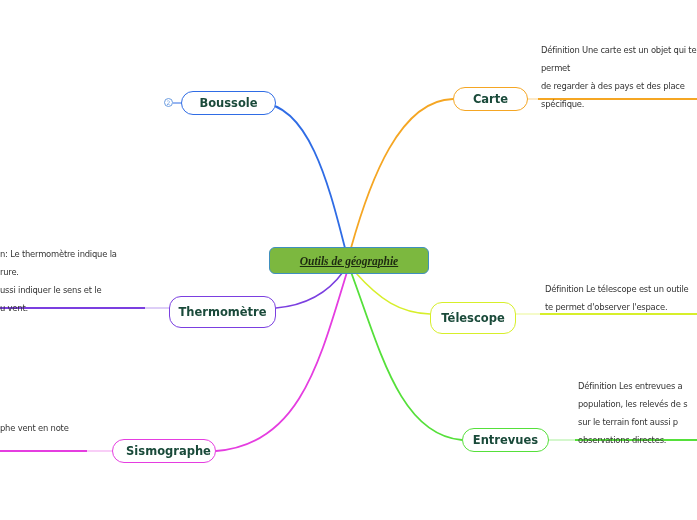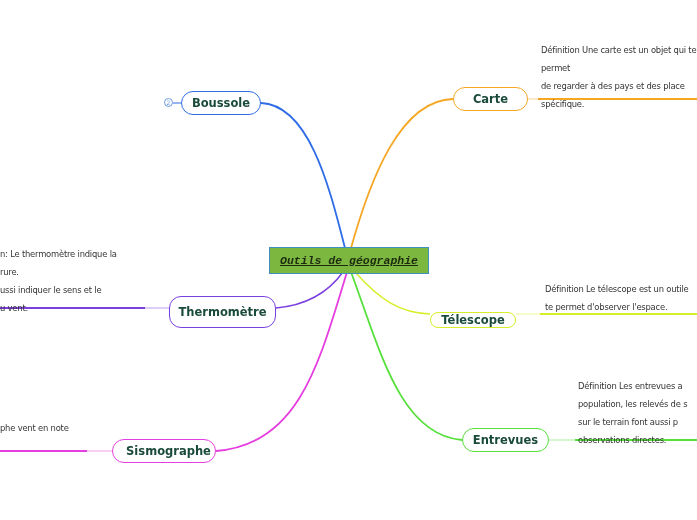--- a/index.html
+++ b/index.html
@@ -1,19 +1,19 @@
 <!DOCTYPE html>
 <html><head>
 <meta charset="utf-8">
 <style>
   html, body { margin:0; padding:0; background:#ffffff; }
   body { width:697px; height:520px; position:relative; overflow:hidden; font-family:"Liberation Sans", sans-serif; }
   svg.links { position:absolute; left:0; top:0; width:697px; height:520px; }
   .node { position:absolute; box-sizing:border-box; background:#fff; border-radius:12px; border:1.3px solid; display:flex; align-items:center; justify-content:center; font-family:"DejaVu Sans", sans-serif; font-weight:bold; font-size:11.5px; color:#1a4a3a; }
-  .root { position:absolute; left:269px; top:247px; width:158px; height:25px; background:#7cb83f; border:1.5px solid #3f8fbf; border-radius:0; display:flex; align-items:center; justify-content:center; font-family:Liberation Mono, monospace; font-weight:bold; font-style:italic; font-size:11.5px; color:#1d2a10; text-decoration:underline; }
+  .root { position:absolute; left:269px; top:247px; width:158px; height:25px; background:#7cb83f; border:1.5px solid #3f8fbf; border-radius:6px; display:flex; align-items:center; justify-content:center; font-family:Liberation Serif, serif; font-weight:bold; font-style:italic; font-size:11.5px; color:#1d2a10; text-decoration:underline; }
   .note { position:absolute; font-family:"DejaVu Sans", sans-serif; font-size:8.4px; line-height:18px; color:#333; white-space:pre; letter-spacing:-0.2px; }
   .badge { position:absolute; left:164px; top:98px; width:9px; height:9px; border:1px solid #6a9be0; border-radius:50%; font-size:6px; color:#6a9be0; display:flex; align-items:center; justify-content:center; font-family:"DejaVu Sans", sans-serif; box-sizing:border-box; background:#fff; }
 </style>
 </head>
 <body>
 
 <svg class="links" viewBox="0 0 697 520">
 
   <path d="M345,248 C330,190 310,105 261,103" fill="none" stroke="#2f6ce5" stroke-width="1.8"></path>
 
@@ -36,35 +36,35 @@
   <path d="M347,272 C320,360 300,445 216,451" fill="none" stroke="#e53de0" stroke-width="1.8"></path>
   <line x1="87" y1="451" x2="112" y2="451" stroke="#e53de0" stroke-width="1" opacity="0.5"></line>
   <line x1="0" y1="451" x2="87" y2="451" stroke="#e53de0" stroke-width="2.2"></line>
 
   <line x1="173" y1="103" x2="181" y2="103" stroke="#2f6ce5" stroke-width="1"></line>
 </svg>
 
 <div class="root">Outils de géographie</div>
 
 <div class="badge">2</div>
-<div class="node" style="left:181px;top:91px;width:80px;height:24px;border-color:#2f6ce5;">Boussole</div>
+<div class="node" style="left:181px;top:91px;width:95px;height:24px;border-color:#2f6ce5;">Boussole</div>
 
 <div class="node" style="left:453px;top:87px;width:75px;height:24px;border-color:#f5a623;">Carte</div>
 <div class="note" style="left:541px;top:41px;">Définition Une carte est un objet qui te
 permet
 de regarder à des pays et des place
 spécifique.</div>
 
 <div class="node" style="left:169px;top:296px;width:107px;height:32px;border-color:#7b3fe0;">Thermomètre</div>
 <div class="note" style="left:0px;top:245px;">n: Le thermomètre indique la
 rure.
 ussi indiquer le sens et le
 u vent.</div>
 
-<div class="node" style="left:430px;top:302px;width:86px;height:16px;border-color:#d7ef2a;margin-top:10px;">Télescope</div>
+<div class="node" style="left:430px;top:302px;width:86px;height:32px;border-color:#d7ef2a;">Télescope</div>
 <div class="note" style="left:545px;top:280px;">Définition Le télescope est un outile
 te permet d'observer l'espace.</div>
 
 <div class="node" style="left:462px;top:428px;width:87px;height:24px;border-color:#55e03a;">Entrevues</div>
 <div class="note" style="left:578px;top:377px;">Définition Les entrevues a
 population, les relevés de s
 sur le terrain font aussi p
 observations directes.</div>
 
 <div class="node" style="left:112px;top:439px;width:104px;height:24px;border-color:#e53de0;padding-left:9px;">Sismographe</div>

